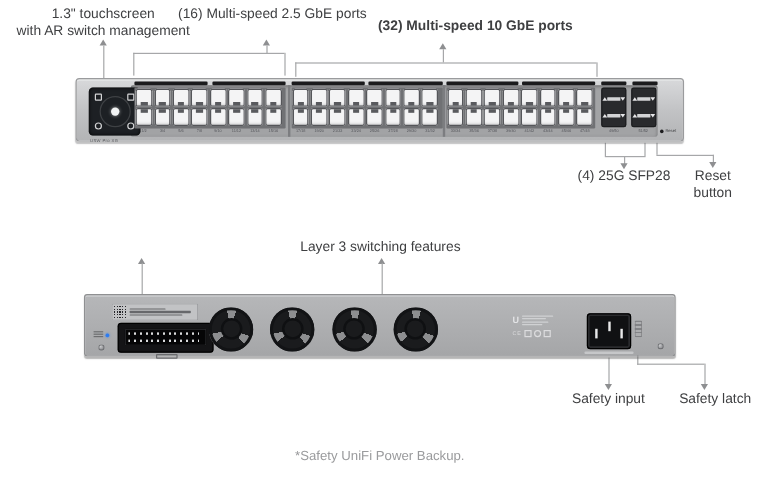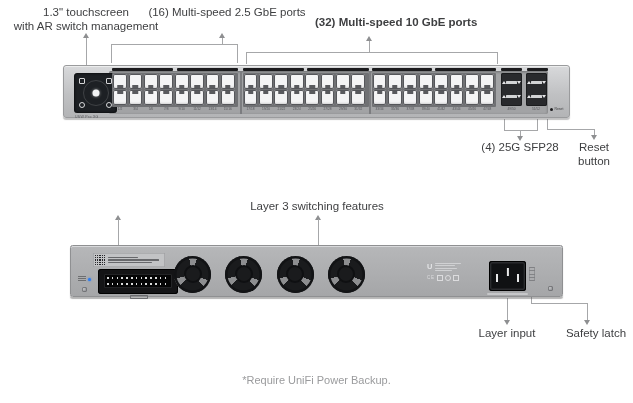--- a/index.html
+++ b/index.html
@@ -357,21 +357,21 @@
           <div class="sfp-pair">49/50</div>
           <div class="sfp-pair">51/52</div>
         </div>
     </div>
 
     <div id="reset-dot"></div>
     <div id="reset-cap">Reset</div>
   </div>
 
   <div class="ann" style="left:237px;top:200px;width:160px;">Layer 3 switching features</div>
-  <div class="ann" style="left:467px;top:327px;width:80px;">Layer input</div>
+  <div class="ann" style="left:467px;top:327px;width:80px;">Safety input</div>
   <div class="ann" style="left:556px;top:327px;width:80px;">Safety latch</div>
 
   <div class="arrU" style="left:115px;top:214.5px;"></div>
   <div class="ln" style="left:118px;top:219px;width:1px;height:26px;"></div>
   <div class="arrU" style="left:315px;top:214.5px;"></div>
   <div class="ln" style="left:318px;top:219px;width:1px;height:26px;"></div>
 
   <div class="ln" style="left:507px;top:298px;width:1px;height:23px;"></div>
   <div class="arrD" style="left:504px;top:320px;"></div>
 
@@ -442,14 +442,14 @@
       <div class="inlet-pin l"></div>
       <div class="inlet-pin r"></div>
       <div class="inlet-pin c"></div>
     </div>
     <div id="inlet-cap"></div>
 
     <div id="latch"></div>
     <div class="screw" style="left:477px;top:40px;"></div>
   </div>
 
-  <div class="footer-note" style="left:196px;top:374px;width:241px;">*Require UniFi Power Backup.</div>
+  <div class="footer-note" style="left:196px;top:374px;width:241px;">*Safety UniFi Power Backup.</div>
 </div>
 
 </body></html>

